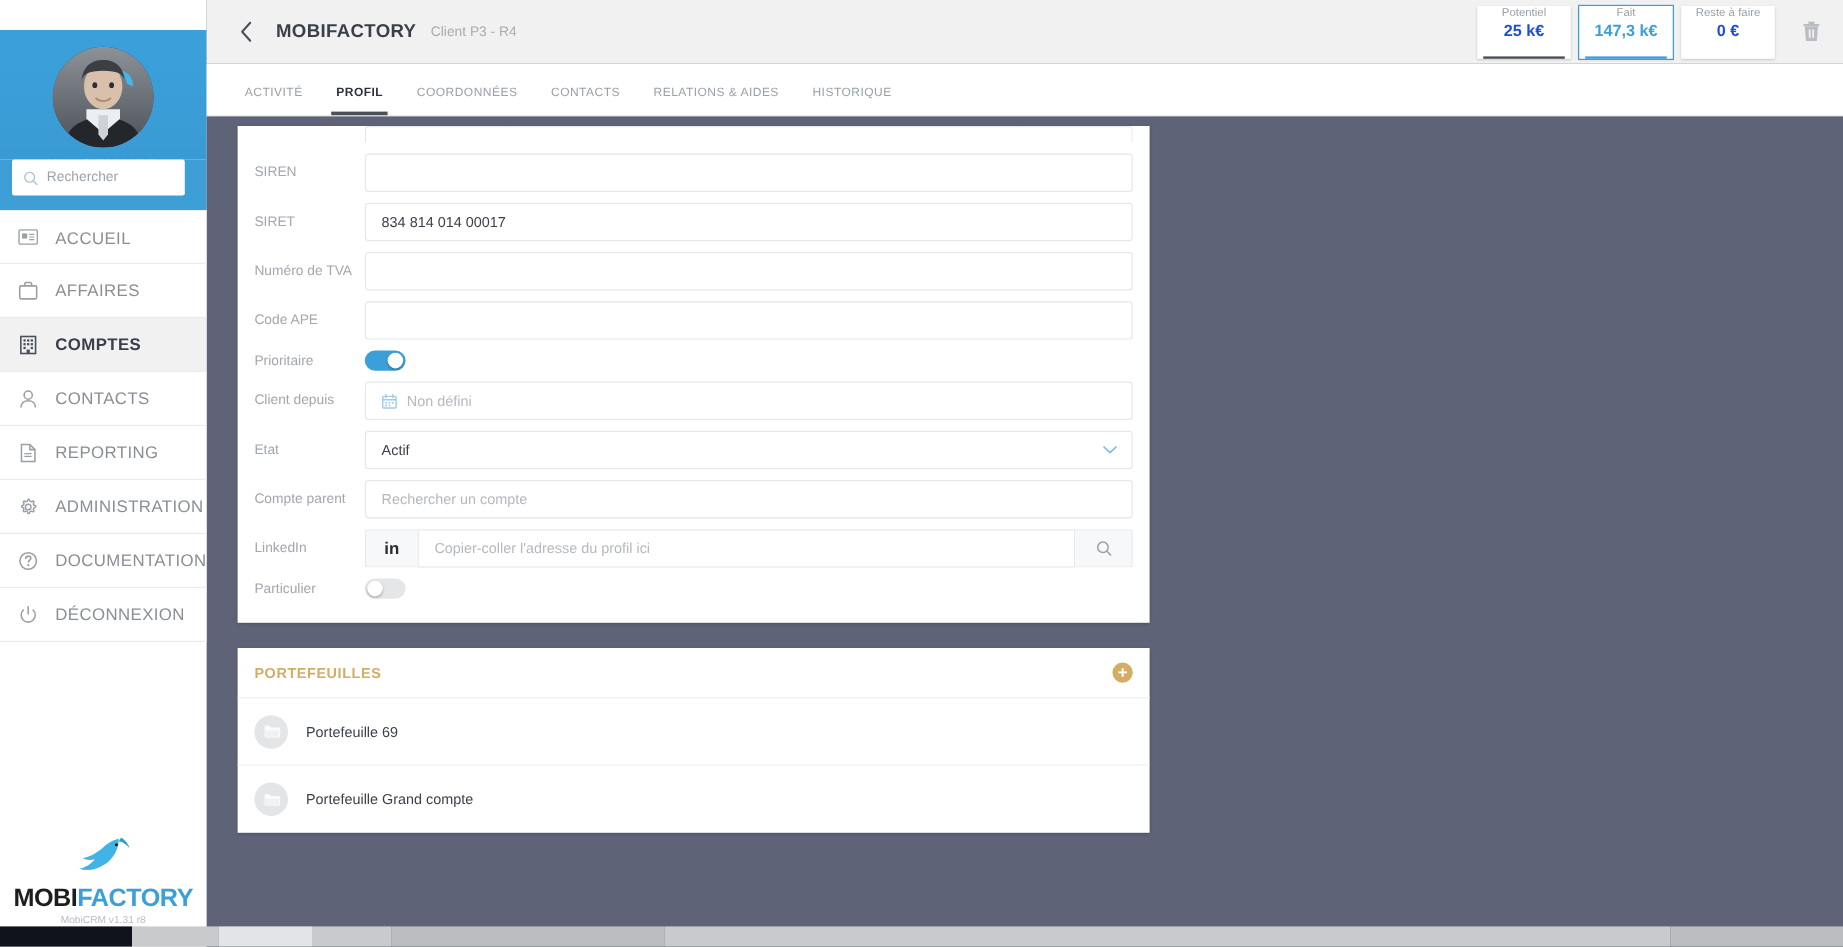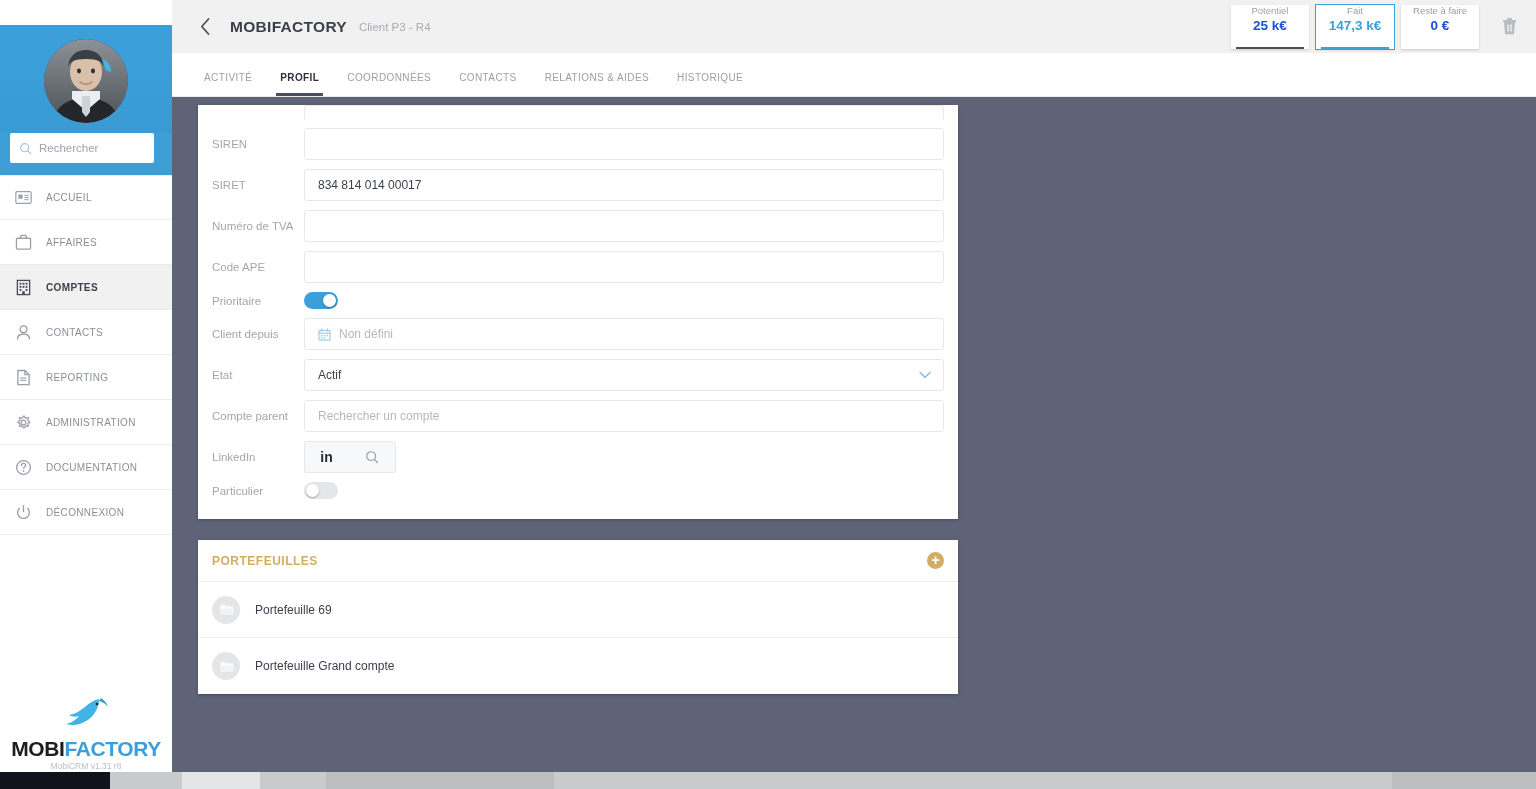--- a/index.html
+++ b/index.html
@@ -49,21 +49,21 @@
     border:none; outline:none; font-size:11.5px; color:#555;
     font-family:"Liberation Sans",sans-serif; width:100%;
   }
   .search-box input::placeholder { color:#9aa3ac; }
 
   .nav { flex:1 1 auto; background:#fff; }
   .nav-item {
     display:flex; align-items:center; gap:13px;
     height:45px; padding:0 0 0 14px;
     border-bottom:1px solid #ececec;
-    color:#8a8f96; font-size:10px; letter-spacing:.35px;
+    color:#8a8f96; font-size:14px; letter-spacing:.35px;
     cursor:pointer; background:#fff;
   }
   .nav-item:first-child { border-top:1px solid #ececec; }
   .nav-item.active { background:#f1f1f1; color:#3a3f4a; font-weight:bold; }
   .nav-icon { width:19px; height:19px; display:flex; align-items:center; justify-content:center; flex:0 0 19px; }
 
   .brand {
     padding:0 0 6px 0; text-align:center; background:#fff;
   }
   .brand-logo { display:flex; flex-direction:column; align-items:center; }
@@ -481,20 +481,23 @@
           <div class="lab">Compte parent</div>
           <div class="field">
             <span class="ph">Rechercher un compte</span>
           </div>
         </div>
 
         <div class="row">
           <div class="lab">LinkedIn</div>
           <div class="linkedin-group">
             <div class="li-badge">in</div>
+            <div class="li-input">
+              <span>Copier-coller l'adresse du profil ici</span>
+            </div>
             <div class="li-search">
               <svg width="14" height="14" viewBox="0 0 16 16">
                 <circle cx="7" cy="7" r="5" fill="none" stroke="#9aa0a8" stroke-width="1.4"></circle>
                 <line x1="10.8" y1="10.8" x2="14.3" y2="14.3" stroke="#9aa0a8" stroke-width="1.4" stroke-linecap="round"></line>
               </svg>
             </div>
           </div>
         </div>
 
         <div class="row">

